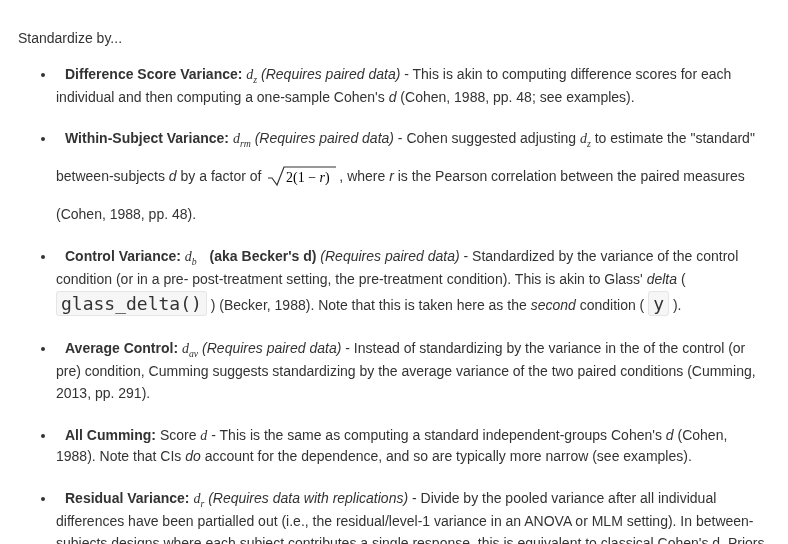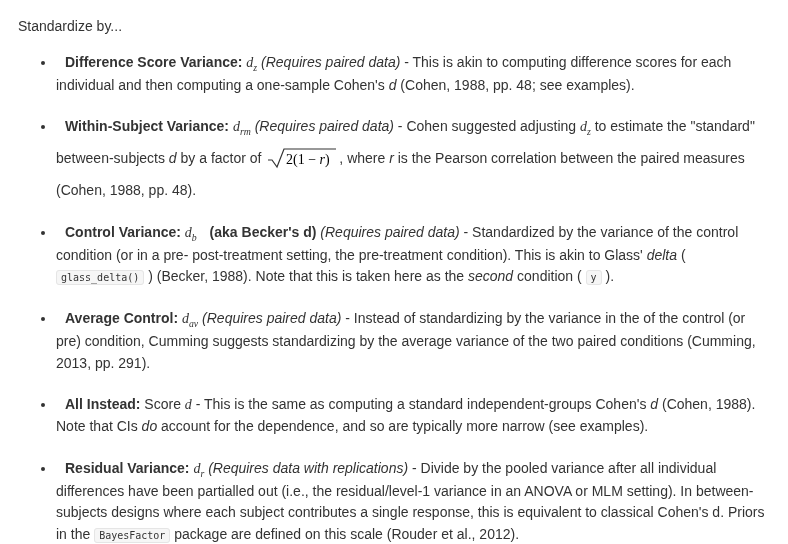--- a/index.html
+++ b/index.html
@@ -6,61 +6,61 @@
     font-family: -apple-system, BlinkMacSystemFont, "Segoe UI", Helvetica, Arial, sans-serif;
     font-size: 14px;
     line-height: 1.55;
     color: #333;
     margin: 0;
     padding: 12px 18px 24px 18px;
     width: 788px;
     box-sizing: border-box;
   }
   p.lead {
-    margin: 4px 0 14px 0;
+    margin: 16px 0 14px 0;
   }
   ul {
     padding-left: 38px;
     margin: 0;
   }
   li {
     margin-bottom: 20px;
   }
   li p {
     margin: 0 0 4px 0;
   }
   strong {
     font-weight: 700;
     padding-left: 9px;
   }
   em {
   }
   code {
     font-family: ui-monospace, SFMono-Regular, "SF Mono", Menlo, Consolas, monospace;
-    font-size: 10px;
+    font-size: 18px;
     background: #f6f6f6;
     border: 1px solid #e5e5e5;
     border-radius: 3px;
     padding: 1px 4px;
   }
   .math {
     font-family: Liberation Serif, serif;
     font-style: italic;
   }
   .math .sub {
     font-size: 0.70em;
     vertical-align: sub;
     font-style: italic;
   }
   
   .sqrt-wrap {
     display:inline-block;
     position:relative;
     vertical-align:middle;
-    margin:8px 2px;
+    margin:14px 2px;
   }
 </style>
 </head>
 <body>
 
 <p class="lead">Standardize by...</p>
 
 <ul>
 
 <li>
@@ -72,16 +72,16 @@
               <text x="19" y="17" font-family="Georgia,serif" font-size="14">2(1 − <tspan font-style="italic">r</tspan>)</text>
             </svg></span>, where <em>r</em> is the Pearson correlation between the paired measures (Cohen, 1988, pp. 48).</span></p>
     </li>
     <li>
       <p><strong>Control Variance:</strong> <span><span class="math">d<span class="sub">b</span></span></span> <strong>(aka Becker's d)</strong> <em>(Requires paired data)</em><span> - Standardized by the variance of the control condition (or in a pre- post-treatment setting, the pre-treatment condition). This is akin to Glass' <em>delta</em> ( <code>glass_delta()</code> ) (Becker, 1988). Note that this is taken here as the <em>second</em> condition ( <code>y</code> ).</span></p>
     </li>
     <li>
       <p><strong>Average Control:</strong> <span><span class="math">d<span class="sub">av</span></span></span> <em>(Requires paired data)</em><span> - Instead of standardizing by the variance in the of the control (or pre) condition, Cumming suggests standardizing by the average variance of the two paired conditions (Cumming, 2013, pp. 291).</span></p>
     </li>
     <li>
-      <p><strong>All Instead:</strong> <span>Score </span><span><span class="math">d</span></span> <span> - This is the same as computing a standard independent-groups Cohen's <em>d</em> (Cohen, 1988). Note that CIs <em>do</em> account for the dependence, and so are typically more narrow (see examples).</span></p>
+      <p><strong>All Cumming:</strong> <span>Score </span><span><span class="math">d</span></span> <span> - This is the same as computing a standard independent-groups Cohen's <em>d</em> (Cohen, 1988). Note that CIs <em>do</em> account for the dependence, and so are typically more narrow (see examples).</span></p>
     </li>
     <li><p><strong>Residual Variance:</strong> <span><span class="math">d<span class="sub">r</span></span></span> <em>(Requires data with replications)</em><span> - Divide by the pooled variance after all individual differences have been partialled out (i.e., the residual/level-1 variance in an ANOVA or MLM setting). In between-subjects designs where each subject contributes a single response, this is equivalent to classical Cohen's d. Priors in the <code>BayesFactor</code> package are defined on this scale (Rouder et al., 2012).</span></p><br></li>
   </ul>
 
 </body></html>

